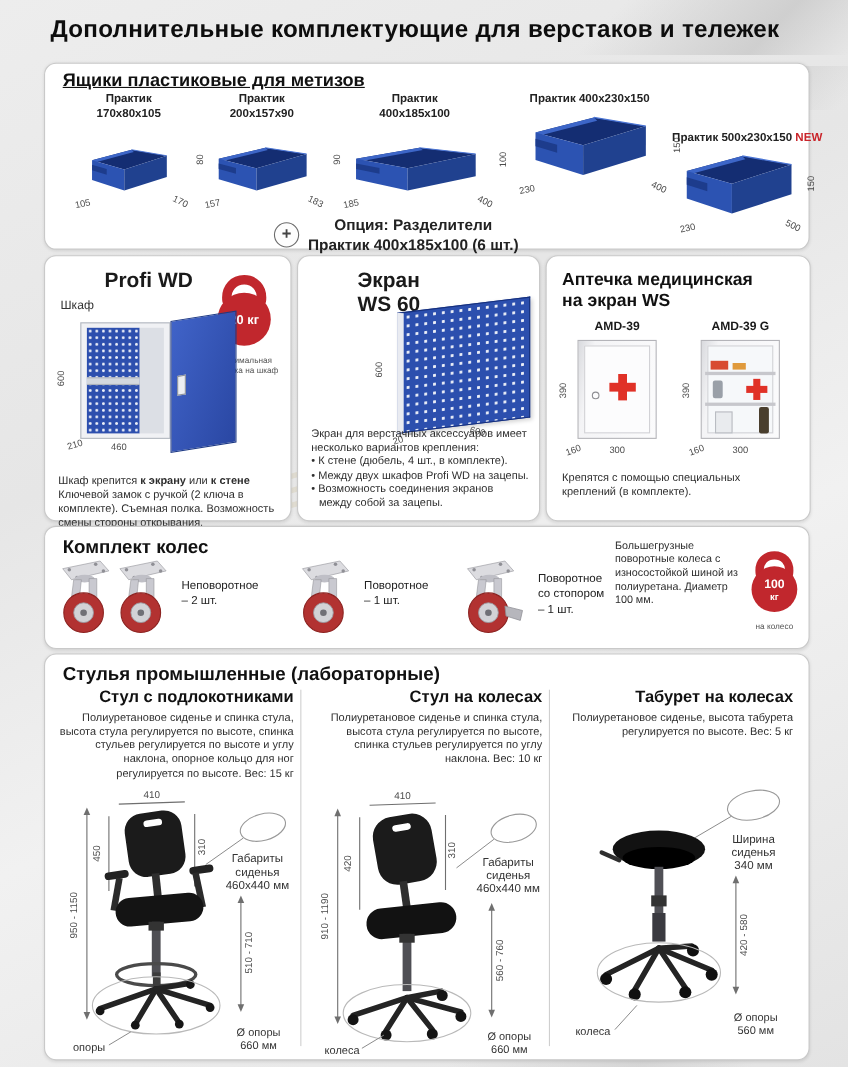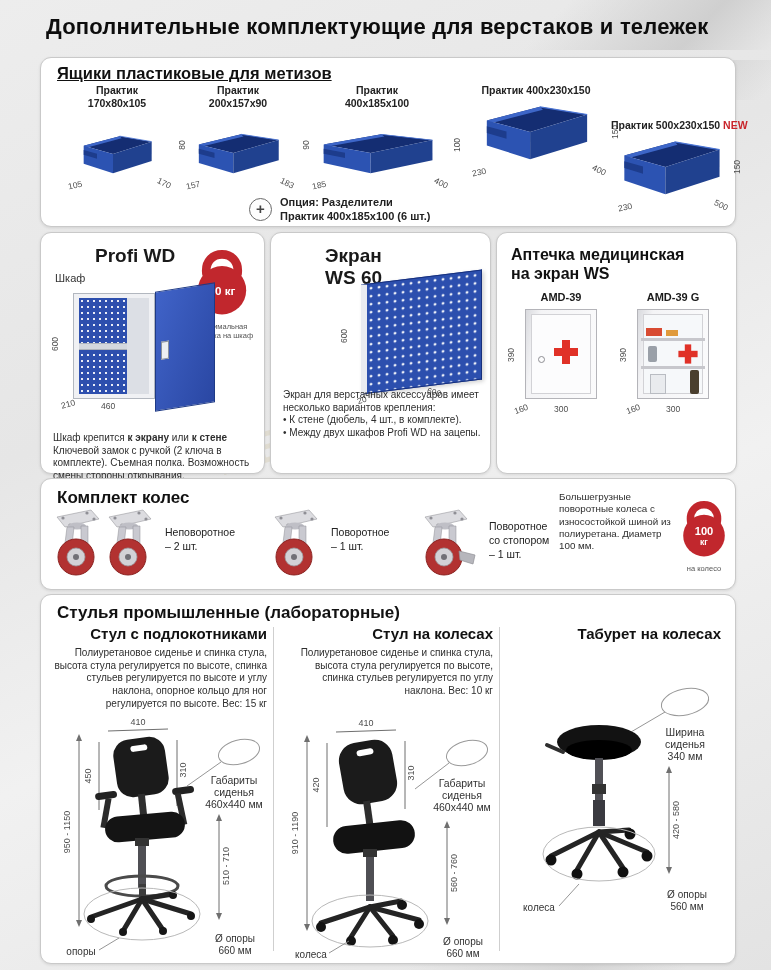--- a/index.html
+++ b/index.html
@@ -19,21 +19,21 @@
   .new{color:#c9252b;margin-left:3px;}
   .bin-fig{position:relative;margin-top:6px;height:70px;}
   .bin-fig svg{position:absolute;bottom:10px;left:50%;transform:translateX(-50%);}
   .dim{font-size:8.5px;color:#4c4c4c;white-space:nowrap;}
   .dw{position:absolute;left:6%;bottom:-4px;transform:rotate(-12deg);}
   .dd{position:absolute;right:2%;bottom:-2px;transform:rotate(26deg);}
   .dh{position:absolute;right:-13px;top:34%;transform:rotate(-90deg);}
   .option-row{position:absolute;left:208px;top:137px;display:flex;align-items:center;gap:8px;}
   .plus-icon{width:21px;height:21px;border:1.6px solid #6a6a6a;border-radius:50%;color:#444;
              font-size:15px;font-weight:bold;line-height:19px;text-align:center;background:#fdfdfd;}
-  .option-text{font-size:11px;font-weight:bold;line-height:1.3;text-align:left;color:#222;}
+  .option-text{font-size:14px;font-weight:bold;line-height:1.3;text-align:center;color:#222;}
 
   
   .big-title{font-size:19px;font-weight:bold;line-height:1.15;margin-left:40px;}
   .sub{font-size:11px;color:#333;margin-top:3px;}
   .body-text{position:absolute;font-size:10px;line-height:1.26;color:#2e2e2e;}
   .kb-wrap{position:absolute;text-align:center;}
   .kb-cap{font-size:7.5px;color:#555;line-height:1.25;margin-top:1px;}
   .rot{position:absolute;font-size:8.5px;color:#4c4c4c;transform:rotate(-90deg);white-space:nowrap;}
 
   .cab-body{position:absolute;background:#f0f1f4;border:1px solid #b2b7bf;}
@@ -240,20 +240,21 @@
       <span class="rot" style="left:8px;top:58px;">600</span>
       <div class="screen-panel peg8" style="left:32px;top:4px;width:114px;height:108px;"></div>
       <span class="dim" style="position:absolute;left:28px;top:122px;transform:rotate(-18deg);">20</span>
       <span class="dim" style="position:absolute;left:98px;top:114px;transform:rotate(14deg);">600</span>
     </div>
 
     <div class="body-text" style="left:12px;top:156px;width:198px;">
       <div>Экран для верстачных аксессуаров имеет несколько вариантов крепления:</div>
       <div>• К стене (дюбель, 4 шт., в комплекте).</div>
       <div>• Между двух шкафов Profi WD на зацепы.</div>
+      <div style="padding-left:7px;text-indent:-7px;">• Возможность соединения экранов между собой за зацепы.</div>
     </div>
   </div>
 
   <div class="card" style="left:496px;top:232px;width:239px;height:240px;">
     <div class="card-h" style="left:14px;top:12px;font-size:16px;line-height:1.2;">
       <div>Аптечка медицинская</div>
       <div>на экран WS</div>
     </div>
 
     <div class="fa-col" style="left:14px;top:58px;width:100px;">
@@ -279,20 +280,21 @@
         <div class="cross" style="left:38px;top:32px;transform:scale(.8);"></div>
         <div style="position:absolute;left:10px;top:36px;width:9px;height:16px;background:#9aa0a8;border-radius:2px;"></div>
         <div style="position:absolute;left:12px;top:64px;width:14px;height:18px;background:#e9ebee;border:1px solid #b9bcc2;"></div>
         <div style="position:absolute;left:52px;top:60px;width:9px;height:24px;background:#4a3f2e;border-radius:2px;"></div>
         <span class="rot" style="left:-22px;top:40px;">390</span>
         <span class="dim" style="position:absolute;left:-12px;bottom:-16px;transform:rotate(-20deg);">160</span>
         <span class="dim" style="position:absolute;left:28px;bottom:-16px;">300</span>
       </div>
     </div>
 
+    <div class="body-text" style="left:14px;top:196px;width:200px;">Крепятся с помощью специальных креплений (в комплекте).</div>
   </div>
 
   <div class="card" style="left:40px;top:478px;width:694px;height:110px;">
     <div class="card-h" style="left:16px;top:9px;font-size:17px;">Комплект колес</div>
 
     <svg width="104" height="74" viewBox="0 0 104 74" style="position:absolute;left:10px;top:28px;">
       <use href="#caster-shape"></use>
         <use href="#caster-shape" x="52"></use>
     </svg>
     <div class="wheel-label" style="left:124px;top:46px;">
@@ -438,20 +440,21 @@
         </g>
         <line class="leader" x1="48" y1="238" x2="68" y2="226"></line>
         <text class="svglab" x="30" y="243" text-anchor="middle">колеса</text>
         <text class="svglab" x="182" y="230" text-anchor="middle">Ø  опоры</text>
         <text class="svglab" x="182" y="242" text-anchor="middle">660 мм</text>
       </svg>
     </div>
 
     <div class="chair-col" style="left:466px;width:214px;">
       <div class="chair-name">Табурет на колесах</div>
+      <div class="chair-desc">Полиуретановое сиденье, высота табурета регулируется по высоте. Вес: 5 кг</div>
       <svg width="215" height="250" viewBox="0 0 215 250" style="margin-top:30px;">
         <ellipse cx="178" cy="30" rx="24" ry="13" fill="none" stroke="#999" transform="rotate(-12 178 30)"></ellipse>
         <line class="leader" x1="158" y1="40" x2="124" y2="60"></line>
         <text class="svgcall" x="178" y="64" text-anchor="middle">Ширина</text>
         <text class="svgcall" x="178" y="76" text-anchor="middle">сиденья</text>
         <text class="svgcall" x="178" y="88" text-anchor="middle">340 мм</text>
         <line class="dimline" x1="162" y1="100" x2="162" y2="196"></line>
         <polygon points="162,94 159,101 165,101" fill="#6f6f6f"></polygon>
           <polygon points="162,202 159,195 165,195" fill="#6f6f6f"></polygon>
         <text class="svgdim" transform="rotate(-90 172 148)" x="172" y="148" text-anchor="middle">420 - 580</text>

